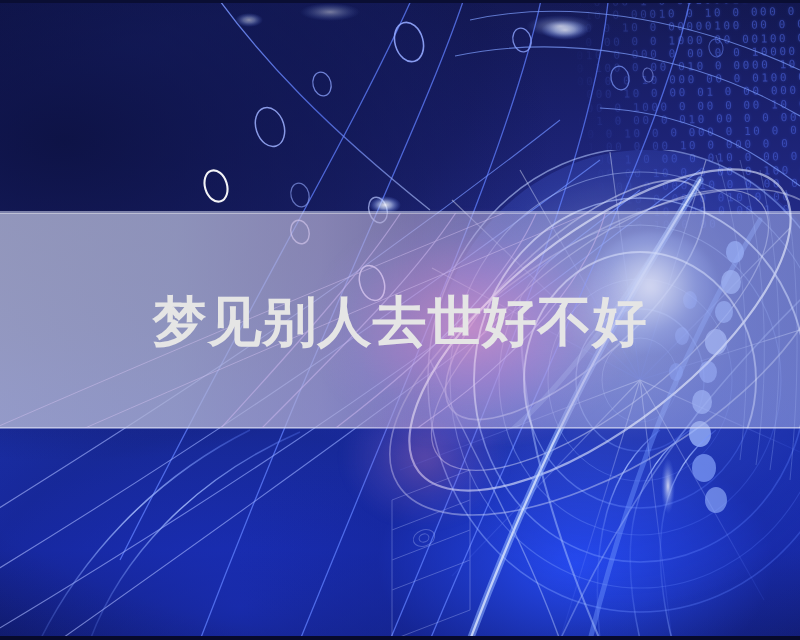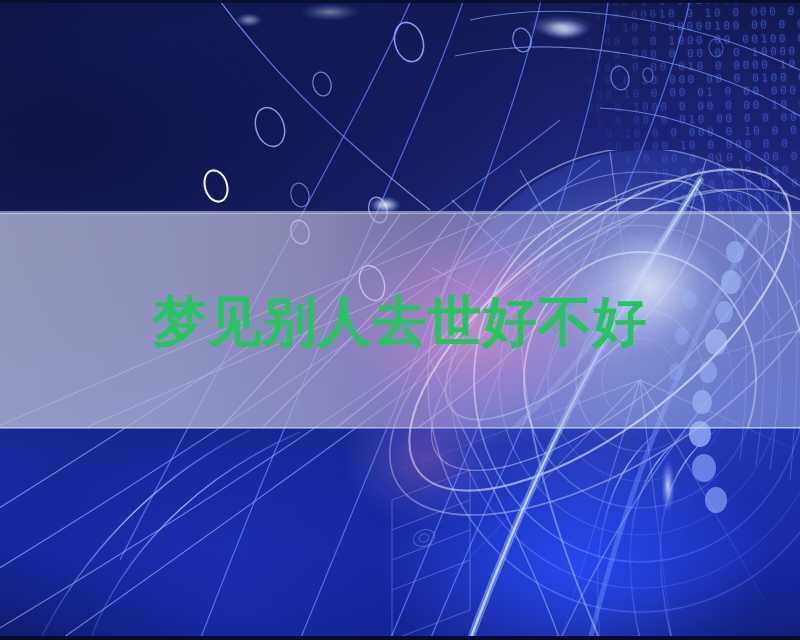--- a/index.html
+++ b/index.html
@@ -165,21 +165,21 @@
     height: 215px;
     display: flex;
     align-items: center;
     justify-content: center;
   }
   #title {
     font-family: "DejaVu Sans", "Liberation Sans", sans-serif;
     font-size: 54px;
     font-weight: 700;
     letter-spacing: 1px;
-    color: #22c55e;
+    color: #e5e5e5;
     white-space: nowrap;
     line-height: 1;
     margin-top: 2px;
   }
 
   
   #edge-top {
     position: absolute;
     left: 0; right: 0; top: 0;
     height: 3px;

